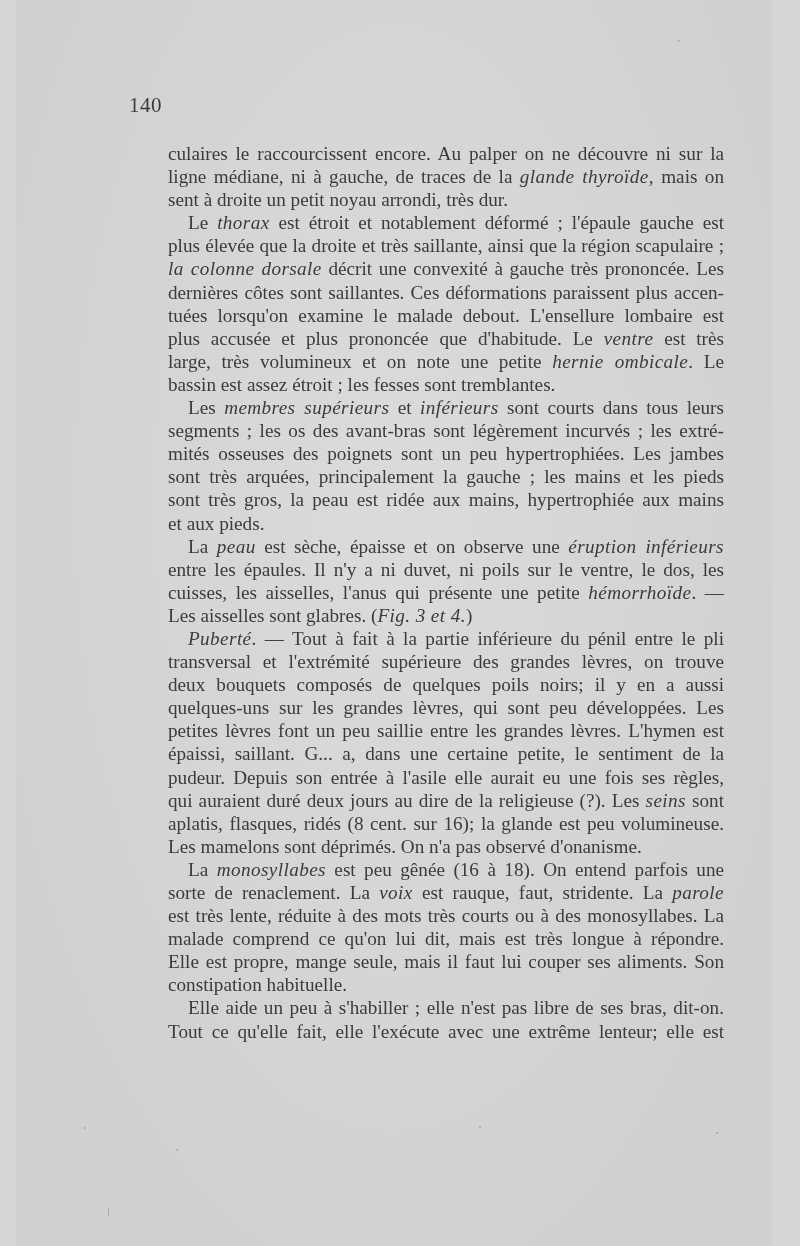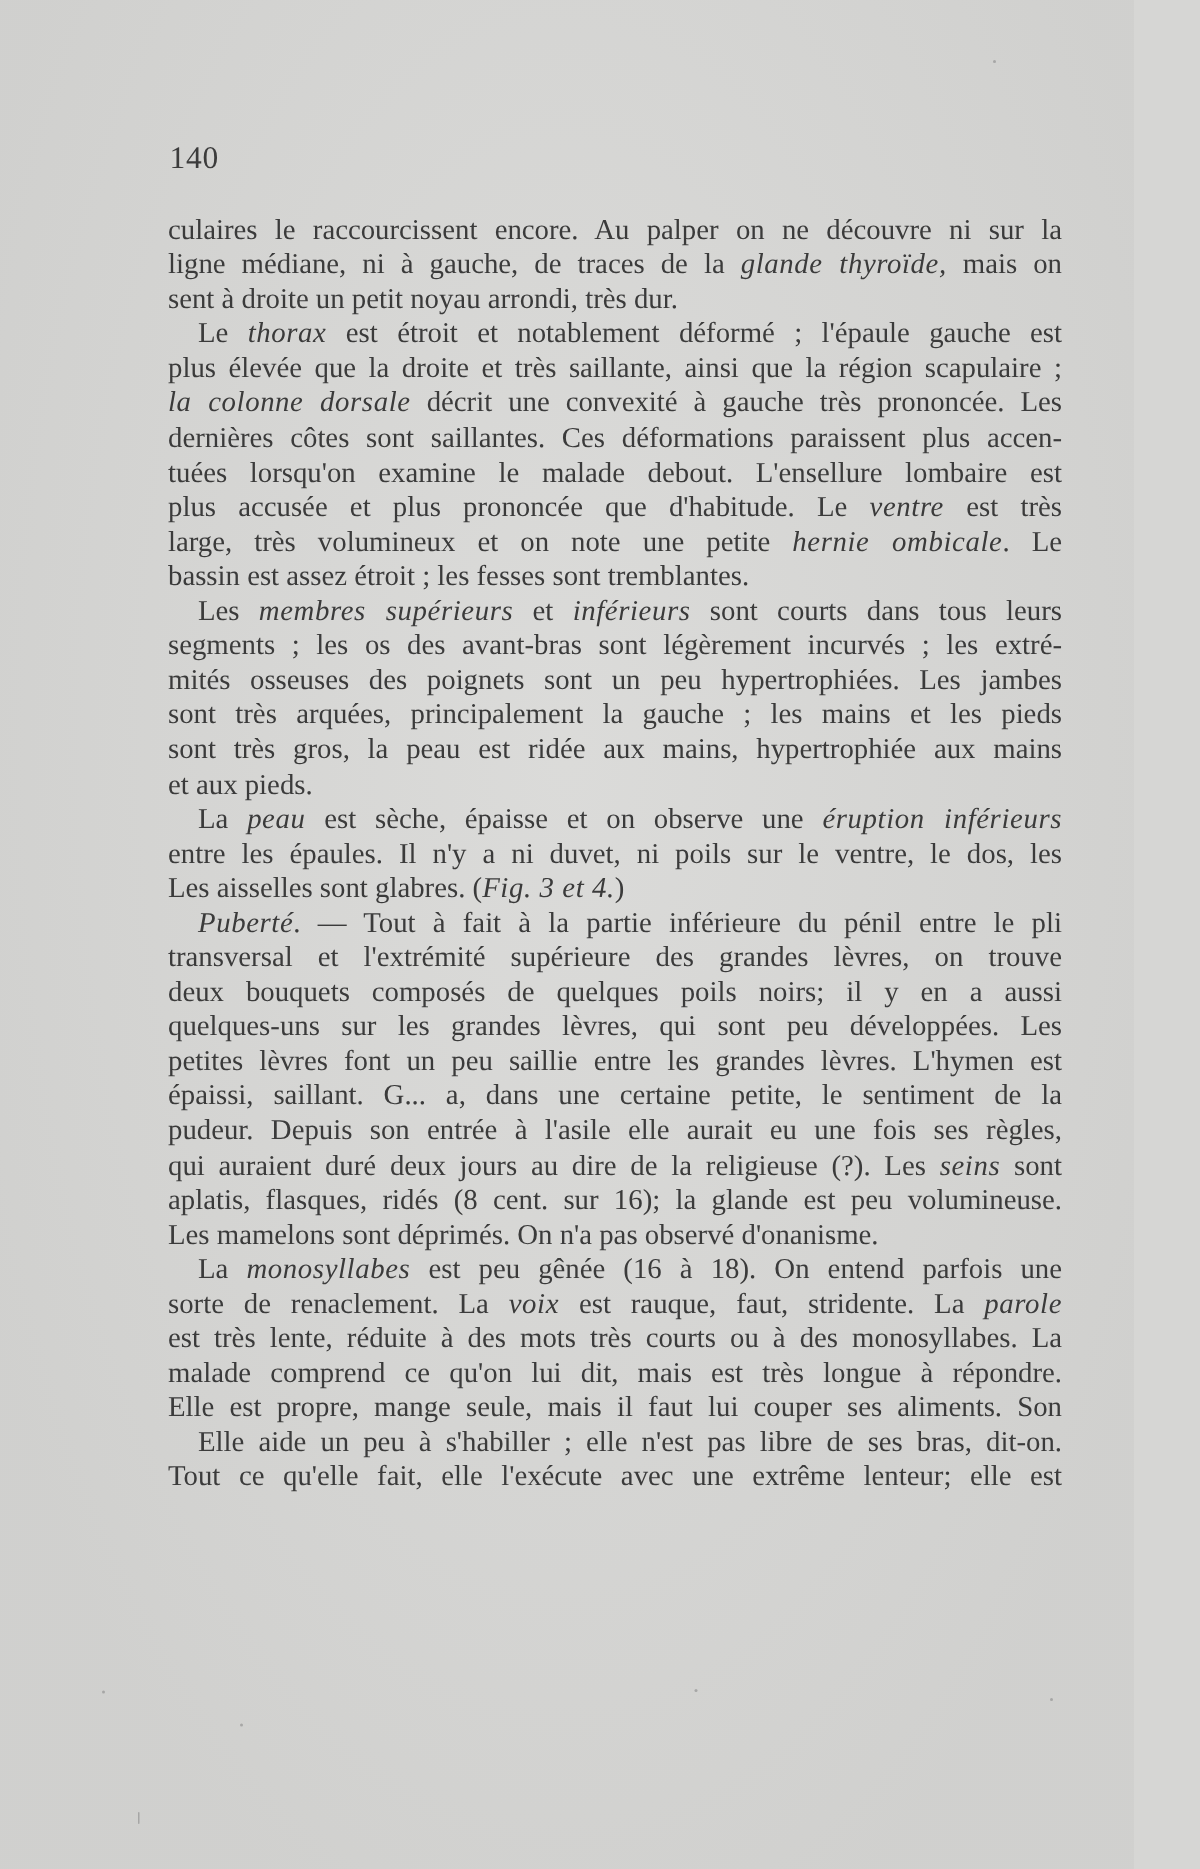--- a/index.html
+++ b/index.html
@@ -10,21 +10,21 @@
     width: 800px;
     height: 1246px;
     background: #d6d6d4;
     position: relative;
     overflow: hidden;
     font-family: "Liberation Serif", "DejaVu Serif", serif;
     color: #3b3b3b;
   }
   .page {
     position: absolute;
-    left: 0; top: 0;
+    left: 16px; top: 0;
     width: 756px; height: 1246px;
     background:
       radial-gradient(ellipse at 50% 40%, rgba(255,255,255,0.10), rgba(0,0,0,0.03) 80%),
       #d7d7d5;
   }
   .page-number {
     position: absolute;
     left: 113px;
     top: 93px;
     font-size: 21px;
@@ -39,20 +39,21 @@
     font-size: 19.2px;
     line-height: 23.1px;
     text-align: justify;
     text-align-last: left;
   }
   .line {
     display: block;
     text-align: justify;
     text-align-last: justify;
     white-space: nowrap;
+    margin-left: 40px;
   }
   .line.last {
     text-align-last: left;
   }
   .line.indent {
     padding-left: 20px;
   }
   em {
     font-style: italic;
     letter-spacing: 0.4px;
@@ -83,36 +84,38 @@
       <span class="line"><span>large, très volumineux et on note une petite </span><em>hernie ombicale</em><span>. Le</span></span>
       <span class="line last">bassin est assez étroit ; les fesses sont tremblantes.</span>
       <span class="line indent"><span>Les </span><em>membres supérieurs</em><span> et </span><em>inférieurs</em><span> sont courts dans tous leurs</span></span>
       <span class="line">segments ; les os des avant-bras sont légèrement incurvés ; les extré-</span>
       <span class="line">mités osseuses des poignets sont un peu hypertrophiées. Les jambes</span>
       <span class="line">sont très arquées, principalement la gauche ; les mains et les pieds</span>
       <span class="line">sont très gros, la peau est ridée aux mains, hypertrophiée aux mains</span>
       <span class="line last">et aux pieds.</span>
       <span class="line indent"><span>La </span><em>peau</em><span> est sèche, épaisse et on observe une </span><em>éruption inférieurs</em></span>
       <span class="line">entre les épaules. Il n'y a ni duvet, ni poils sur le ventre, le dos, les</span>
+      <span class="line"><span>cuisses, les aisselles, l'anus qui présente une petite </span><em>hémorrhoïde</em><span>. —</span></span>
       <span class="line last"><span>Les aisselles sont glabres. (</span><em>Fig. 3 et 4.</em><span>)</span></span>
       <span class="line indent"><em>Puberté</em><span>. — Tout à fait à la partie inférieure du pénil entre le pli</span></span>
       <span class="line">transversal et l'extrémité supérieure des grandes lèvres, on trouve</span>
       <span class="line">deux bouquets composés de quelques poils noirs; il y en a aussi</span>
       <span class="line">quelques-uns sur les grandes lèvres, qui sont peu développées. Les</span>
       <span class="line">petites lèvres font un peu saillie entre les grandes lèvres. L'hymen est</span>
       <span class="line">épaissi, saillant. G... a, dans une certaine petite, le sentiment de la</span>
       <span class="line">pudeur. Depuis son entrée à l'asile elle aurait eu une fois ses règles,</span>
       <span class="line"><span>qui auraient duré deux jours au dire de la religieuse (?). Les </span><em>seins</em><span> sont</span></span>
       <span class="line">aplatis, flasques, ridés (8 cent. sur 16); la glande est peu volumineuse.</span>
       <span class="line last">Les mamelons sont déprimés. On n'a pas observé d'onanisme.</span>
       <span class="line indent"><span>La </span><em>monosyllabes</em><span> est peu gênée (16 à 18). On entend parfois une</span></span>
       <span class="line"><span>sorte de renaclement. La </span><em>voix</em><span> est rauque, faut, stridente. La </span><em>parole</em></span>
       <span class="line">est très lente, réduite à des mots très courts ou à des monosyllabes. La</span>
       <span class="line">malade comprend ce qu'on lui dit, mais est très longue à répondre.</span>
       <span class="line">Elle est propre, mange seule, mais il faut lui couper ses aliments. Son</span>
+      <span class="line last">constipation habituelle.</span>
       <span class="line indent">Elle aide un peu à s'habiller ; elle n'est pas libre de ses bras, dit-on.</span>
       <span class="line">Tout ce qu'elle fait, elle l'exécute avec une extrême lenteur; elle est</span>
     </div>
 
   <span class="speck" style="left:662px;top:40px;"></span>
   <span class="speck" style="left:68px;top:1127px;"></span>
   <span class="speck" style="left:160px;top:1149px;"></span>
   <span class="speck" style="left:463px;top:1126px;"></span>
   <span class="speck" style="left:92px;top:1208px;width:1px;height:8px;"></span>
   <span class="speck" style="left:700px;top:1132px;"></span>

